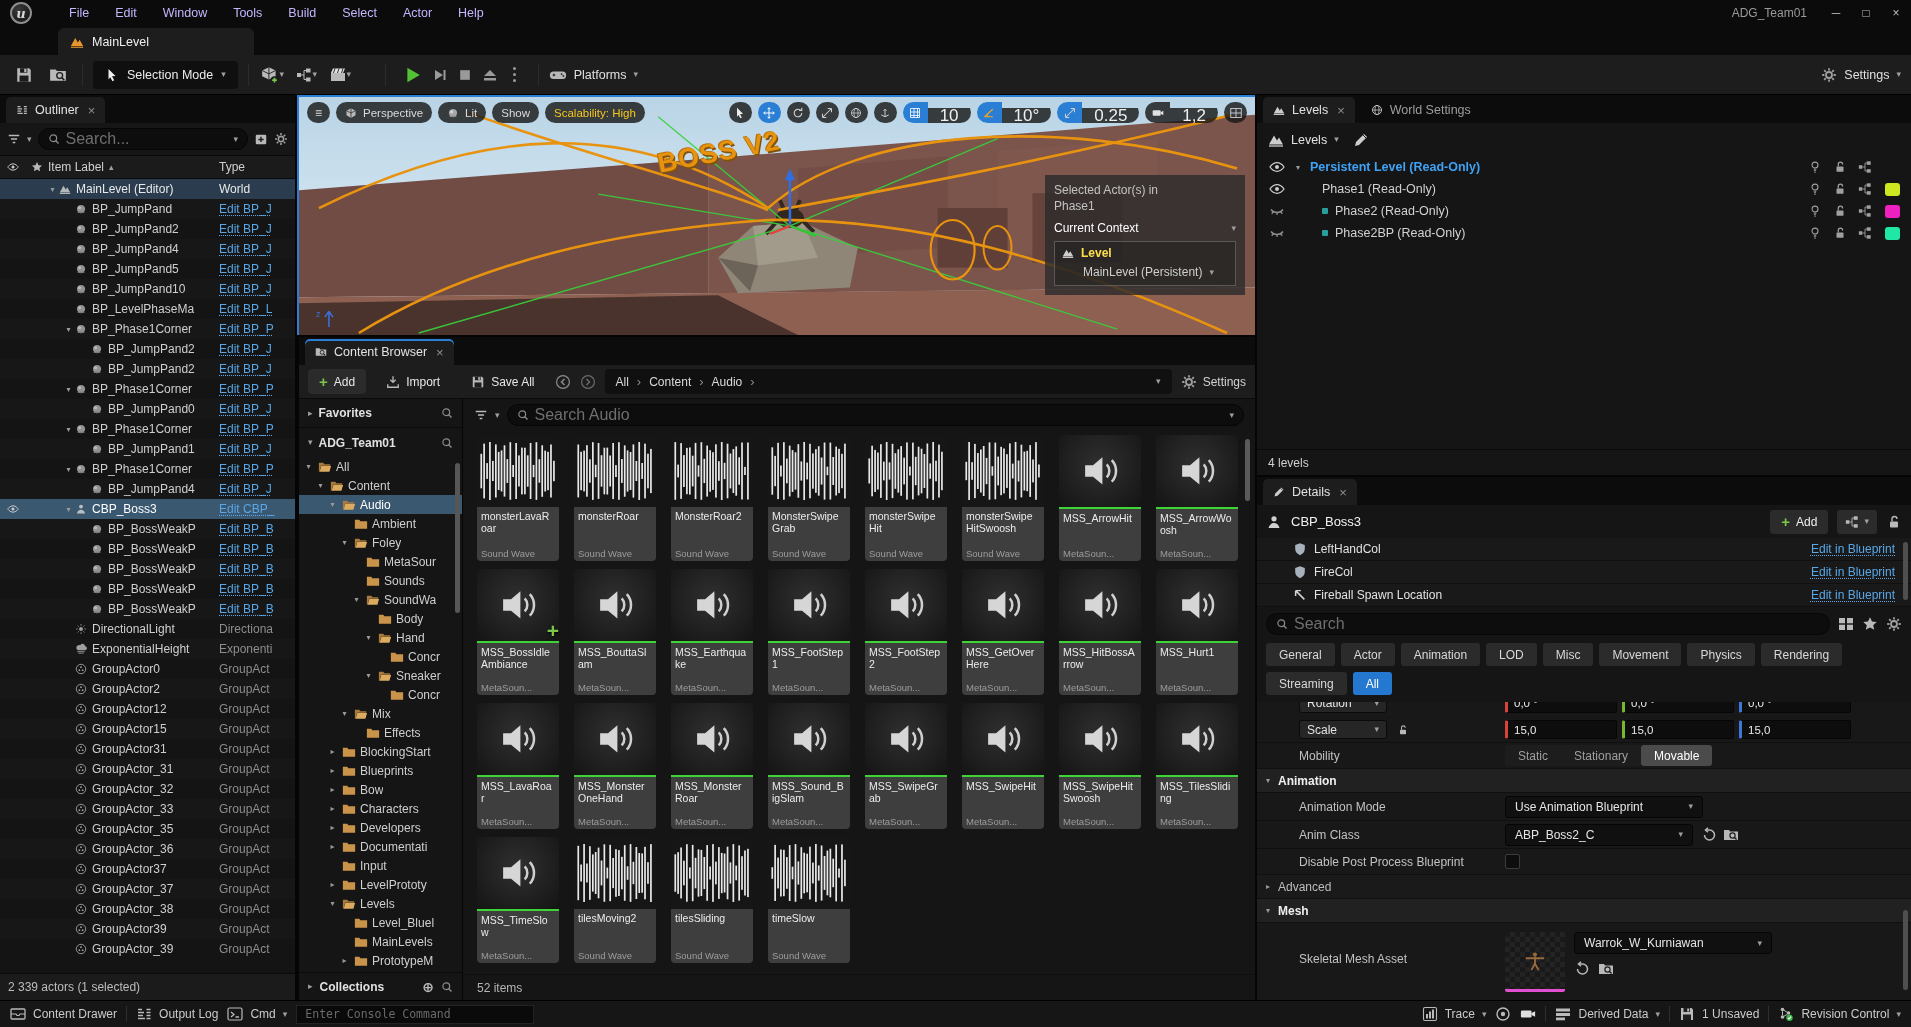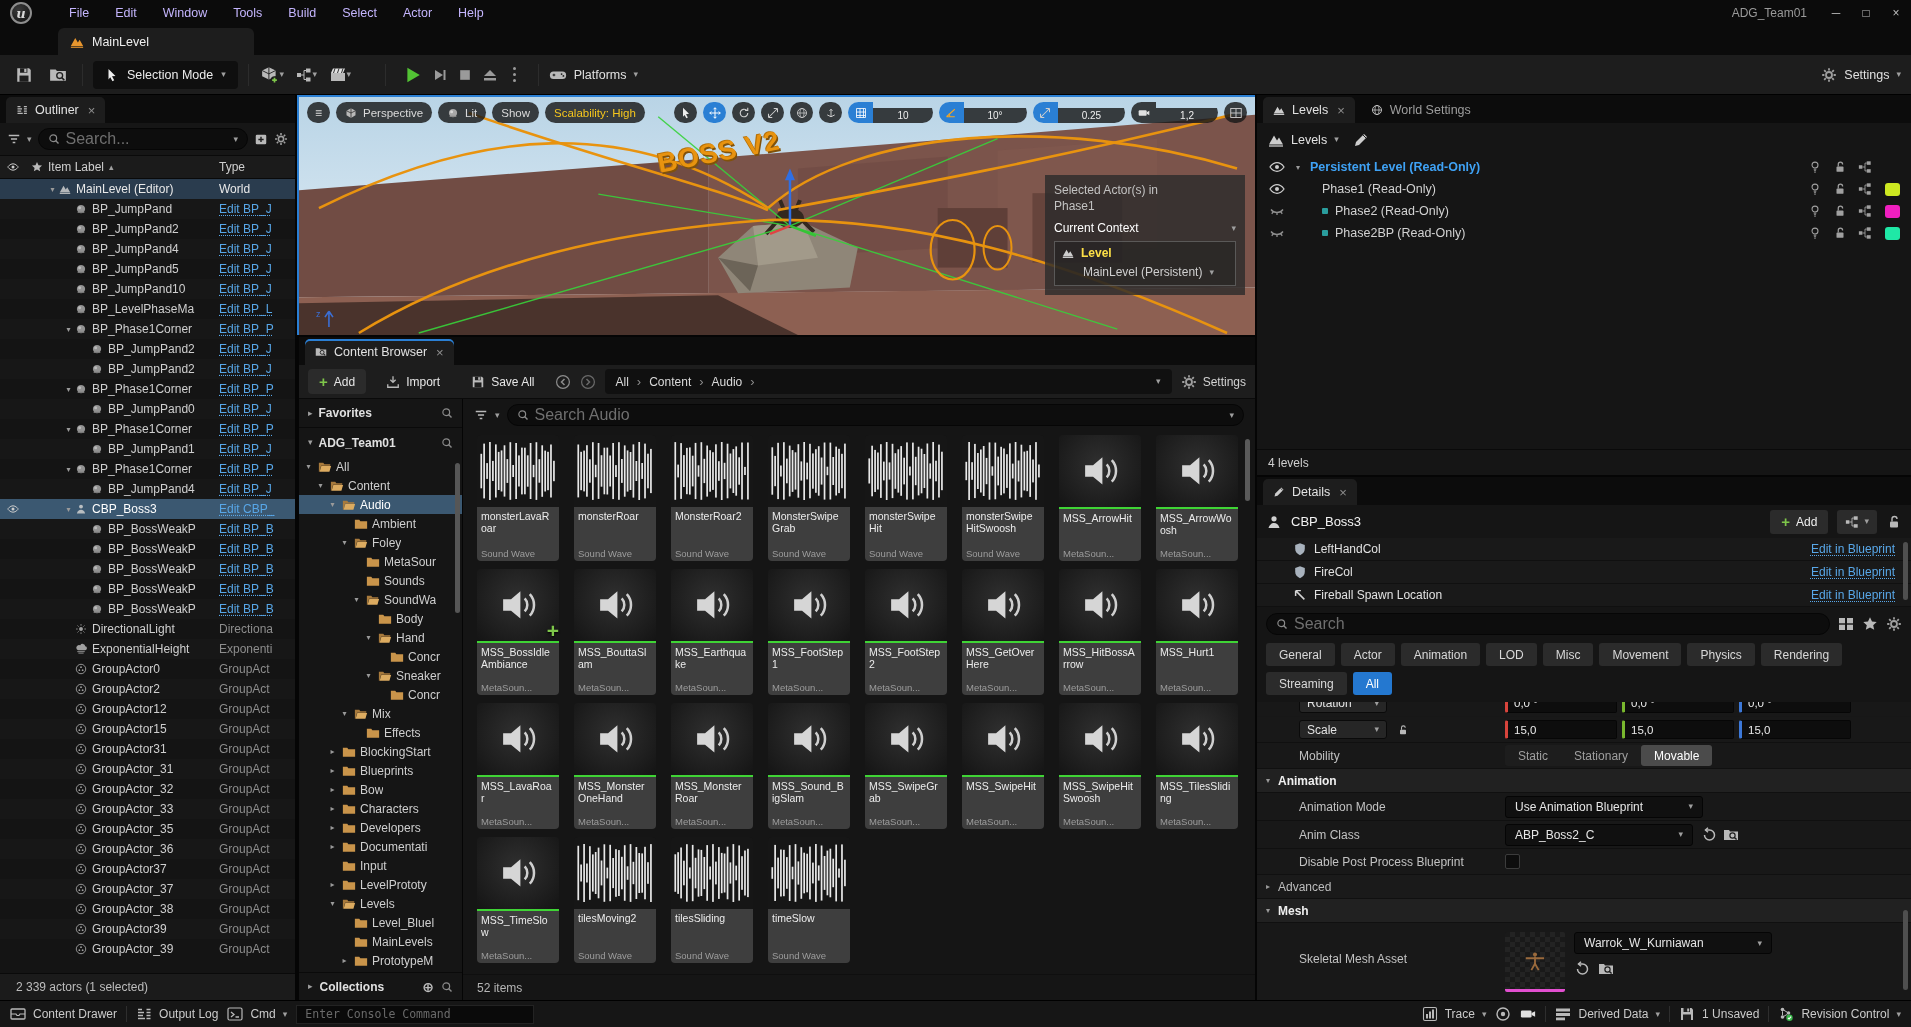--- a/index.html
+++ b/index.html
@@ -62,37 +62,37 @@
   .o-row.hdr { background:#2a3c4e; color:#e9e9e9; }
   .o-row.sel { background:#3b5871; color:#fff; }
   .o-eye { width:26px; display:flex; justify-content:center; flex:none; }
   .o-star { width:20px; flex:none; }
   .o-arrow { width:13px; flex:none; text-align:center; color:#9a9a9a; font-size:8px; }
   .o-icon { margin-right:5px; opacity:.85; }
   .o-label { flex:1; white-space:nowrap; overflow:hidden; min-width:0; }
   .o-type { width:76px; flex:none; white-space:nowrap; overflow:hidden; }
   .o-type.link { color:#58a7e8; text-decoration:underline dotted; text-underline-offset:2px; }
   .o-type.plain { color:#8d8d8d; }
-  .o-footer { height:27px; flex:none; display:flex; align-items:center; padding-left:16px; background:#1b1b1b; border-top:1px solid #0a0a0a; color:#bdbdbd; }
+  .o-footer { height:27px; flex:none; display:flex; align-items:center; padding-left:8px; background:#1b1b1b; border-top:1px solid #0a0a0a; color:#bdbdbd; }
 
   
   .center { width:958px; flex:none; display:flex; flex-direction:column; min-height:0; }
   .viewport { height:240px; flex:none; position:relative; overflow:hidden; border-top:2px solid #2a7fd4; border-left:2px solid #2a7fd4; background:#8a675a; }
   .scene { position:absolute; inset:0; width:100%; height:100%; }
   .boss-text { position:absolute; left:358px; top:40px; transform:rotate(-11deg); font-size:27px; font-weight:bold; color:#e8930f; letter-spacing:1px; text-shadow:1px 2px 0 #81520a, -1px -1px 0 #b87209; }
   .vp-toolbar { position:absolute; top:5px; left:8px; right:8px; display:flex; justify-content:space-between; align-items:center; }
   .vp-group { display:flex; gap:6px; align-items:center; }
   .pill { height:21px; background:rgba(24,24,24,.82); border-radius:11px; display:flex; align-items:center; gap:6px; padding:0 9px; color:#dadada; font-size:11.5px; white-space:nowrap; }
   .pill.iconly { width:23px; padding:0; justify-content:center; }
   .pill.active { background:#2a7fd4; color:#fff; }
   .scal { color:#f5c61d; }
   .snap { display:flex; height:21px; border-radius:11px; overflow:hidden; flex:none; }
   .snap .sic { width:25px; background:#2a7fd4; display:flex; align-items:center; justify-content:center; }
   .snap .sic.dark { background:rgba(24,24,24,.82); }
-  .snap .sval { background:rgba(24,24,24,.82); color:#efefef; display:flex; align-items:center; padding:0 24px; font-size:10px;margin-top:6px; }
+  .snap .sval { background:rgba(24,24,24,.82); color:#efefef; display:flex; align-items:center; padding:0 12px; font-size:17px;margin-top:6px; }
   .vp-overlay { position:absolute; right:10px; top:78px; width:200px; background:rgba(42,42,42,.8); padding:7px 9px 9px; color:#c9c9c9; font-size:12px; }
   .ov-line { line-height:1.35; color:#c2c2c2; }
   .ctx-head { display:flex; align-items:center; color:#fff; font-weight:normal; margin-top:7px; }
   .ctx-box { border:1px solid rgba(130,130,130,.55); margin-top:6px; background:rgba(28,28,28,.45); }
   .ctx-level { display:flex; gap:7px; align-items:center; color:#fde047; font-weight:bold; padding:4px 7px 2px; }
   .ctx-val { padding:3px 7px 6px 28px; color:#cfcfcf; display:flex; gap:7px; align-items:center; }
 
   
   .cb { flex:1; display:flex; flex-direction:column; background:#151515; border-top:2px solid #050505; min-height:0; border-left:2px solid #050505; }
   .cb-toolbar { height:34px; flex:none; background:#1d1d1d; display:flex; align-items:center; gap:9px; padding:0 9px; border-bottom:1px solid #0a0a0a; }

